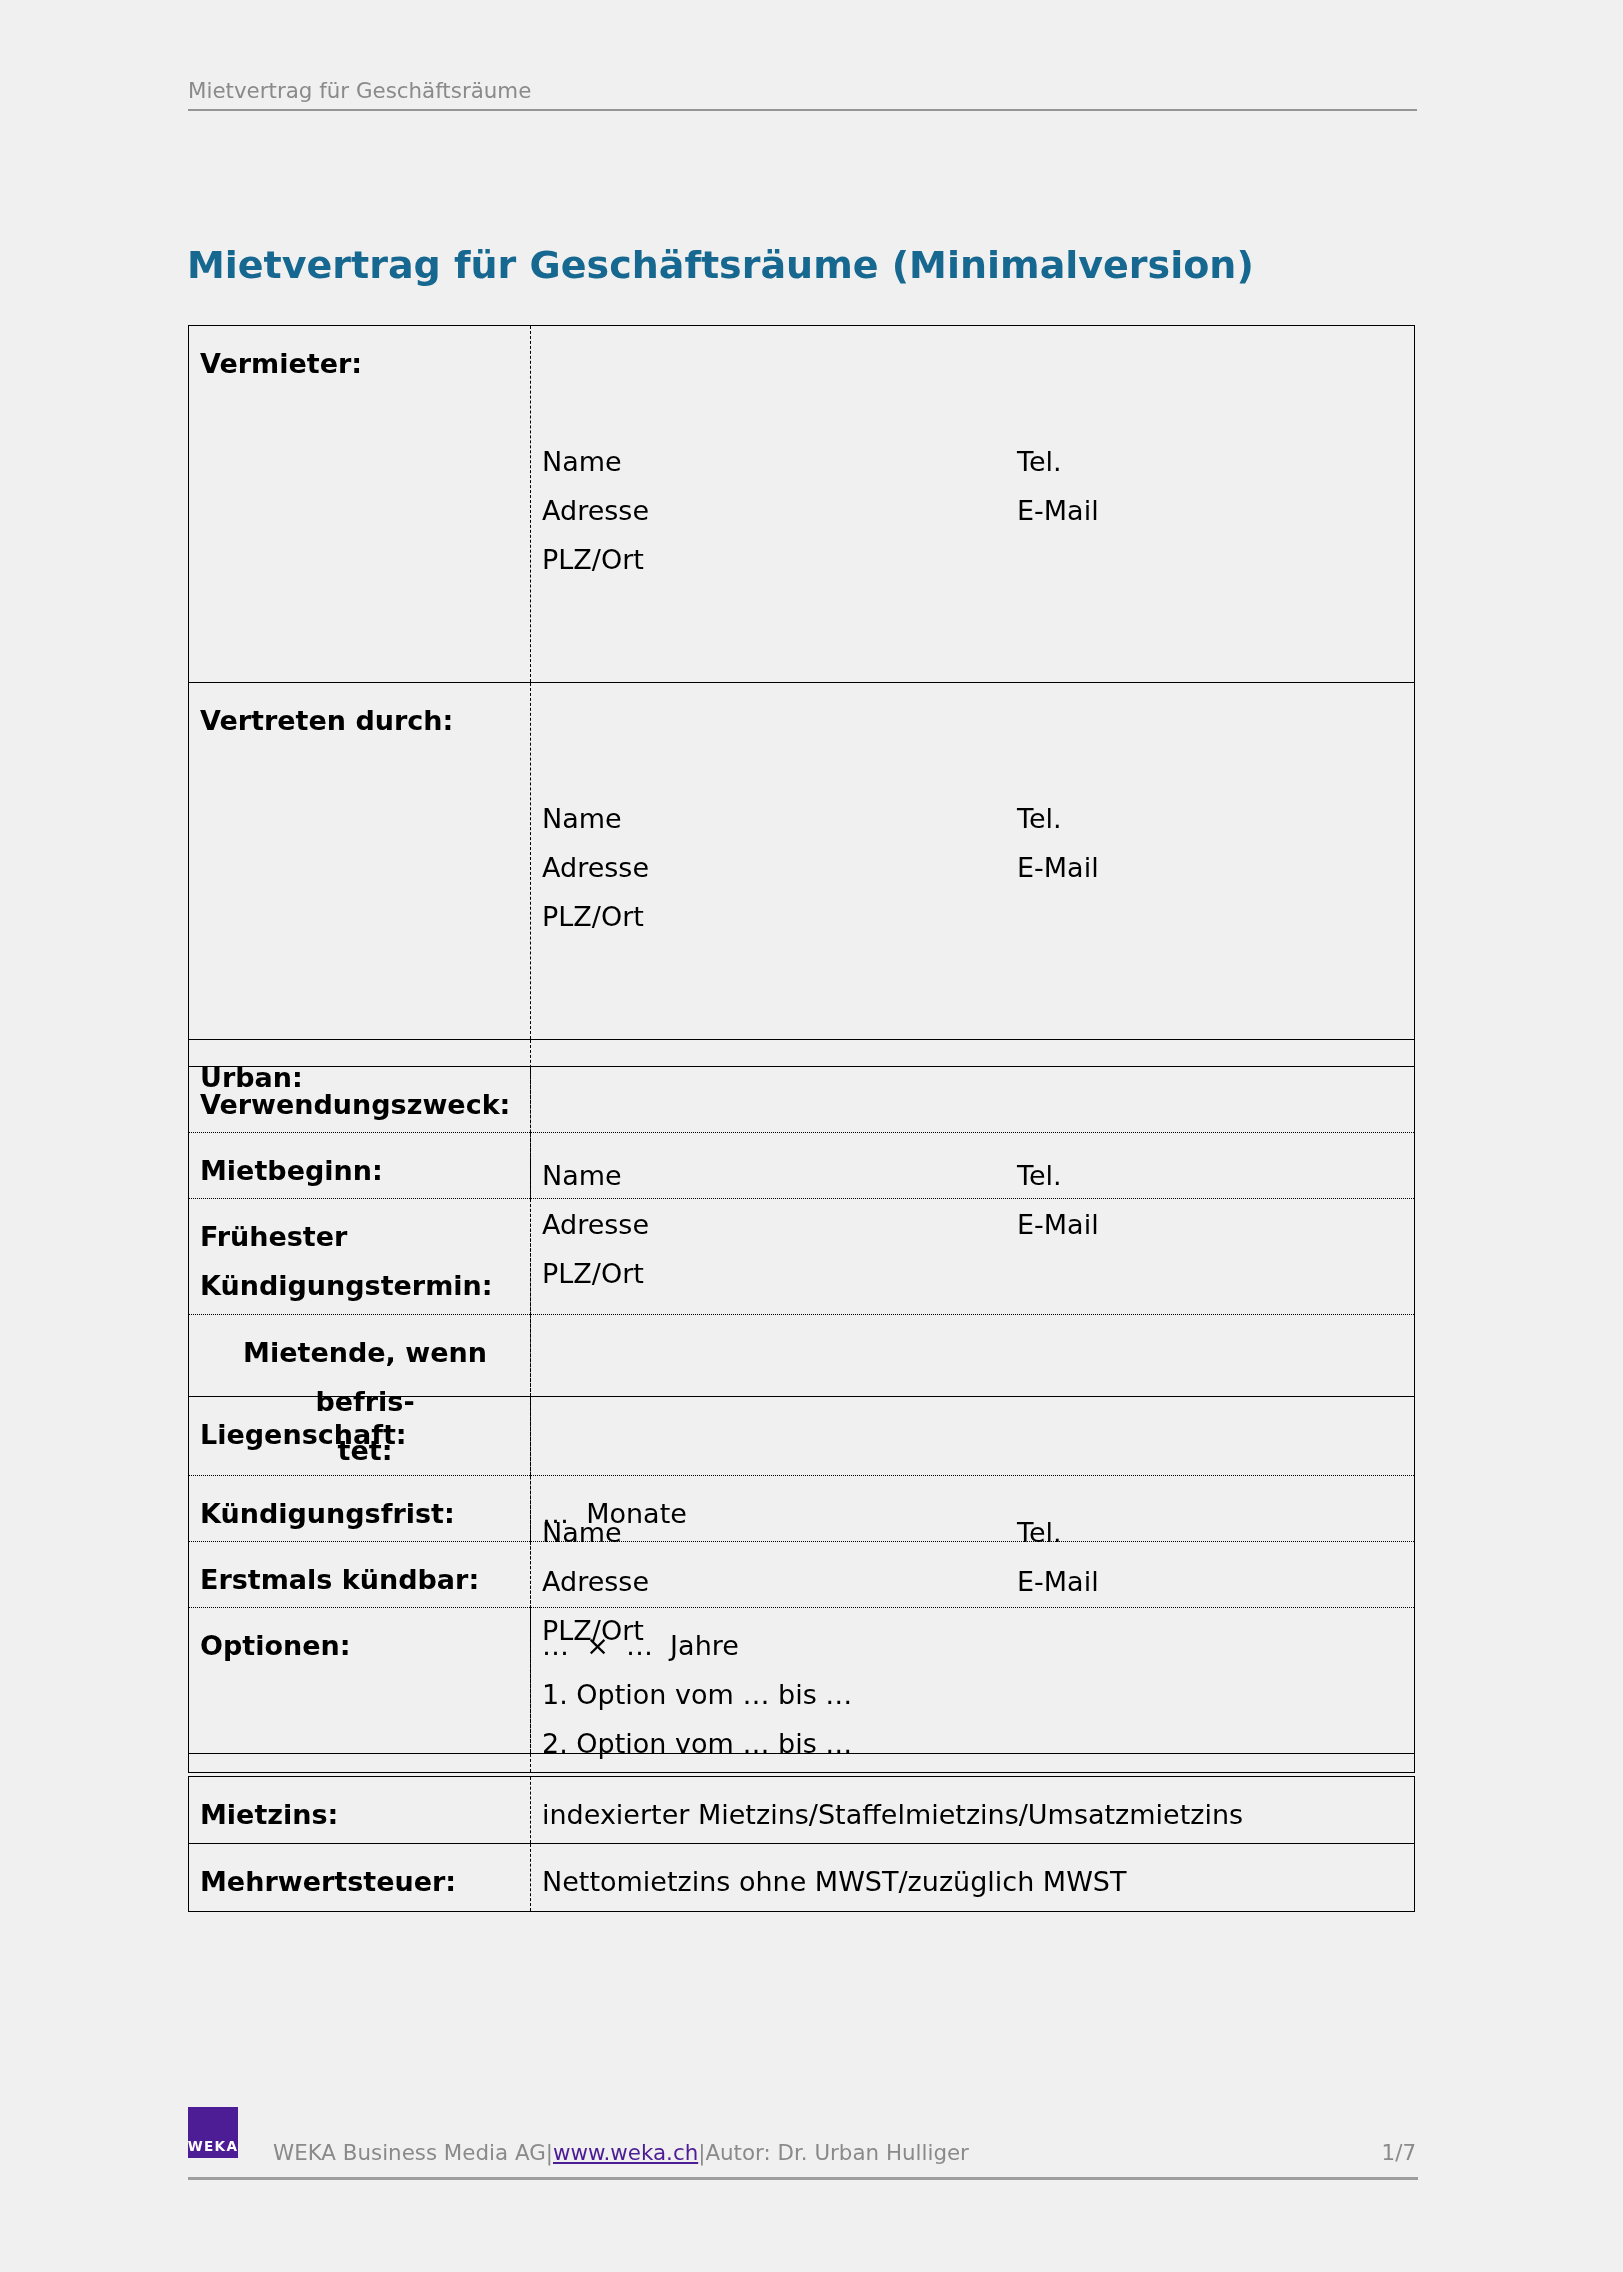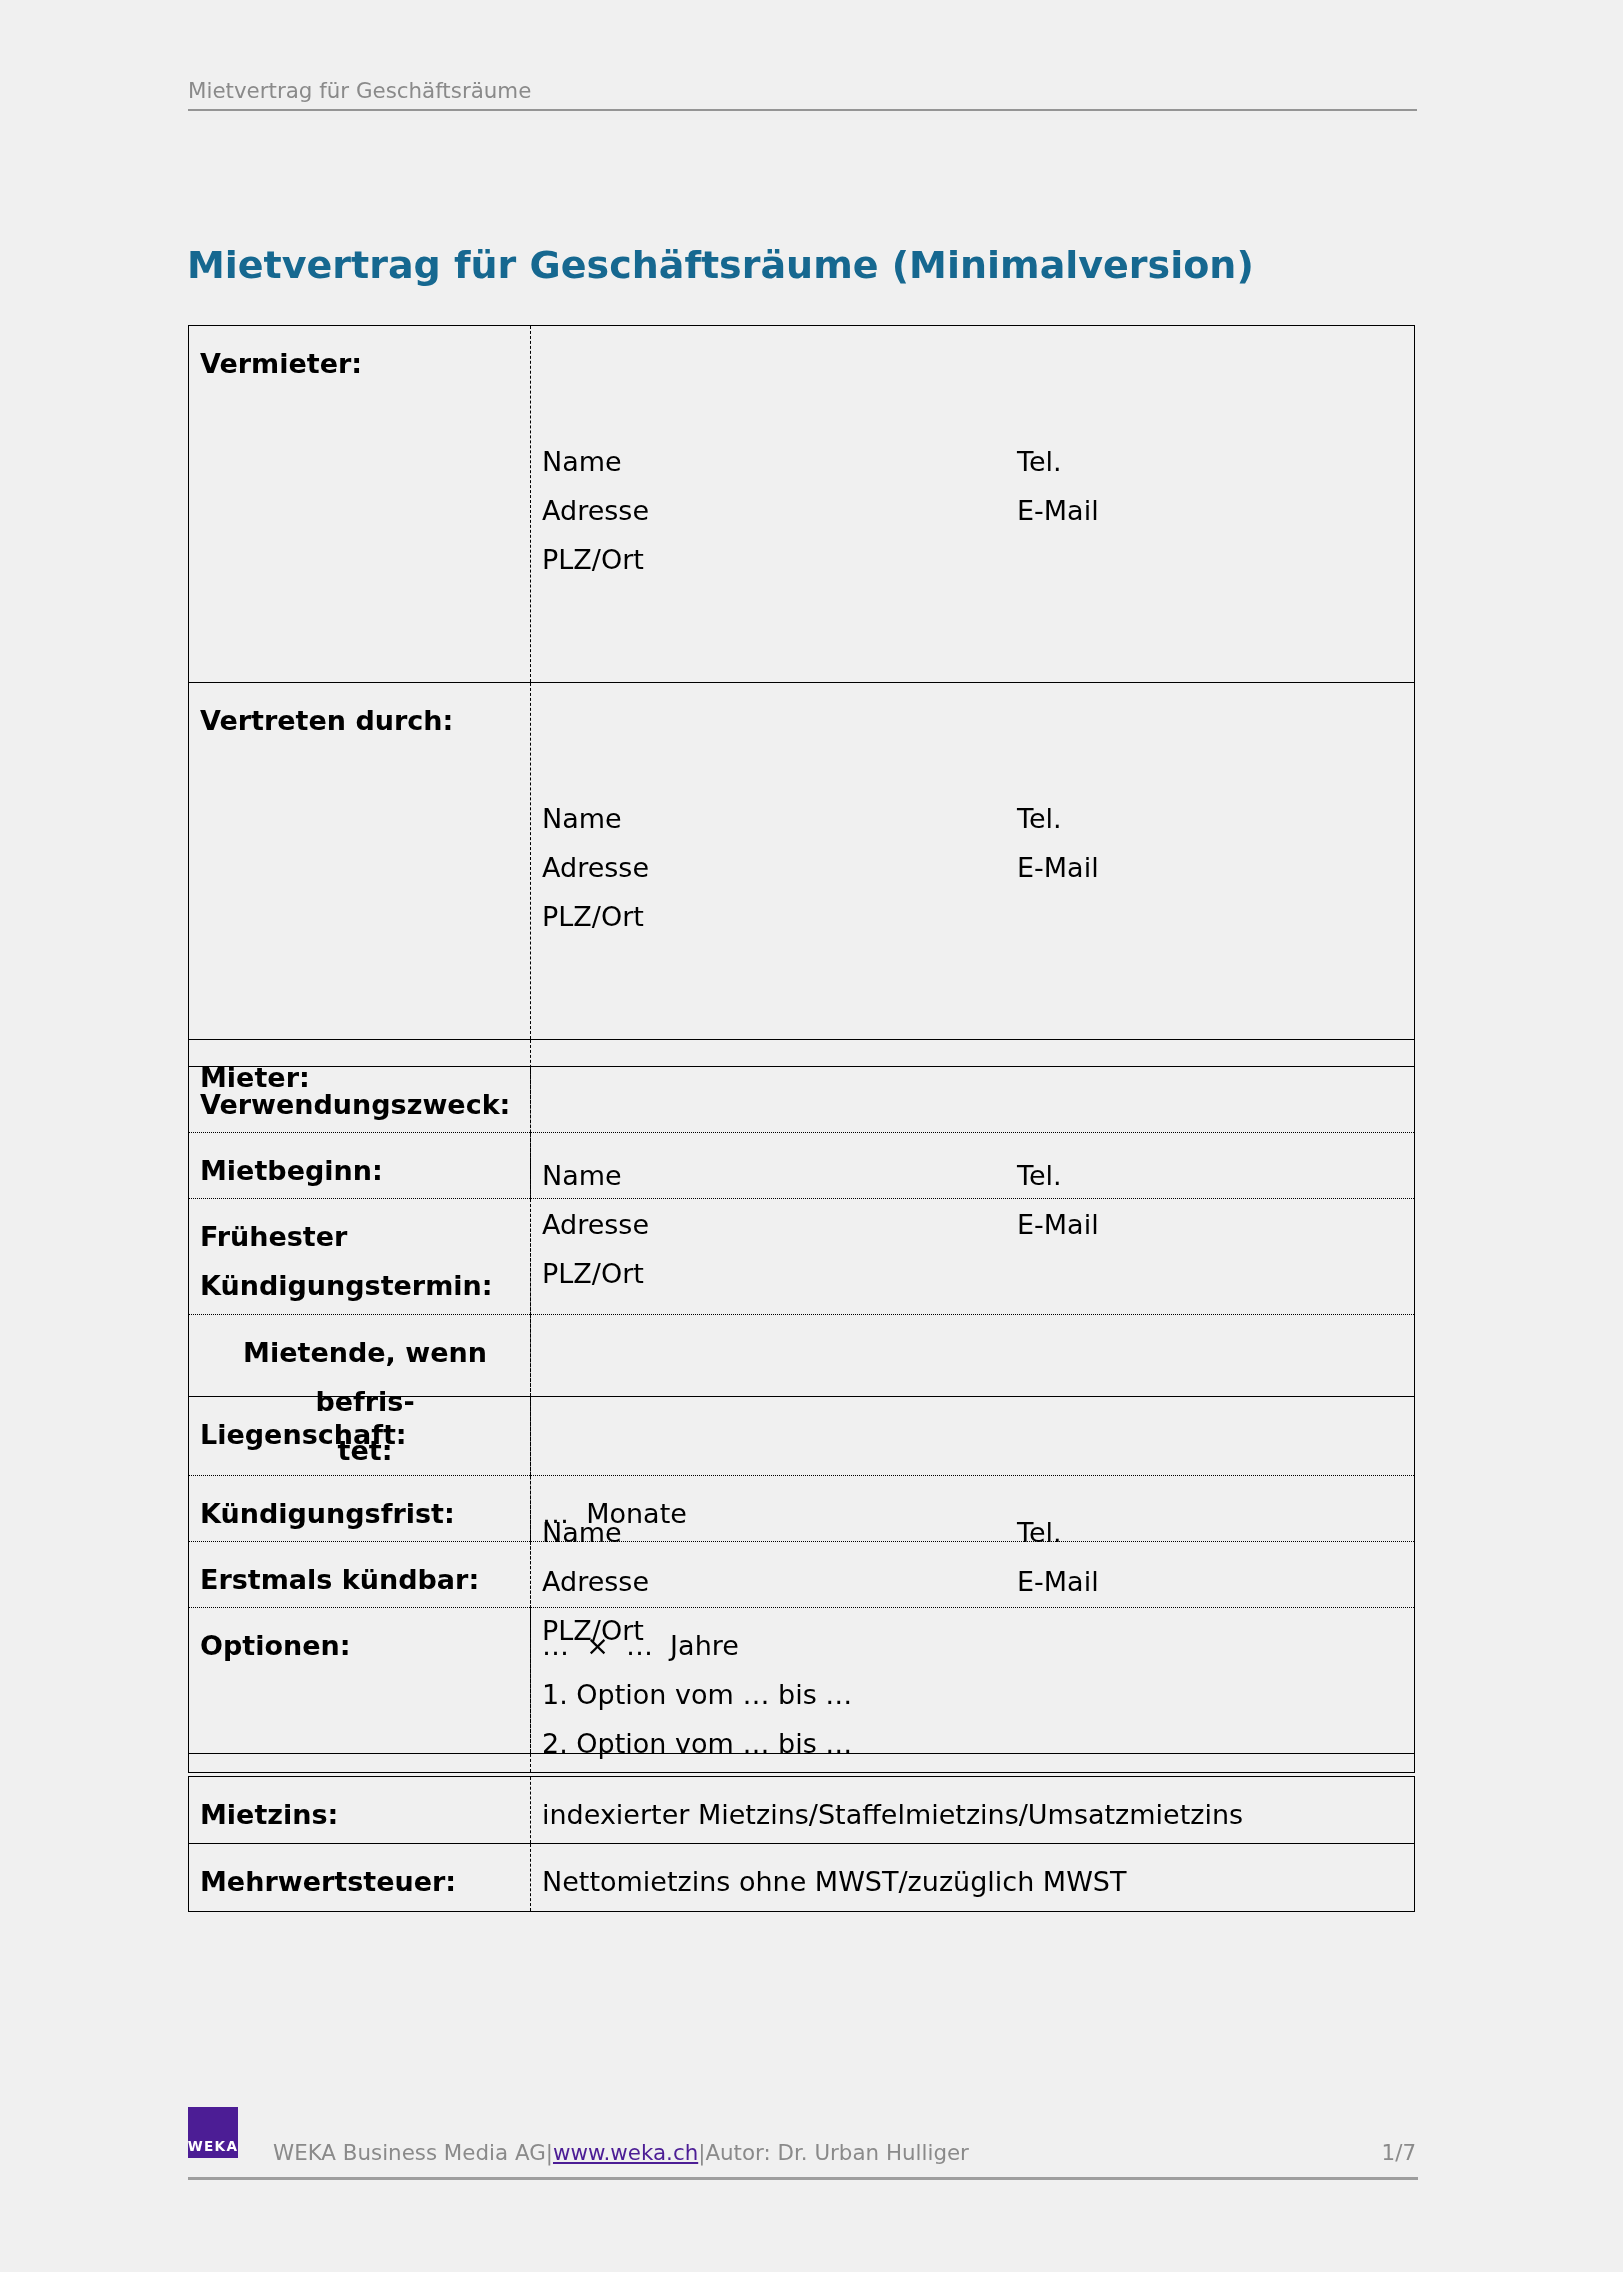--- a/index.html
+++ b/index.html
@@ -113,21 +113,21 @@
         <div class="party-cols">
           <div class="party-col-a">Name
 Adresse
 PLZ/Ort</div>
           <div class="party-col-b">Tel.
 E-Mail</div>
         </div>
       </td>
     </tr>
     <tr class="solid-sep" style="height:174px;">
-      <td class="lbl">Mieter:</td>
+      <td class="lbl">Urban:</td>
       <td class="val">
         <div class="party-cols">
           <div class="party-col-a">Name
 Adresse
 PLZ/Ort</div>
           <div class="party-col-b">Tel.
 E-Mail</div>
         </div>
       </td>
     </tr>

